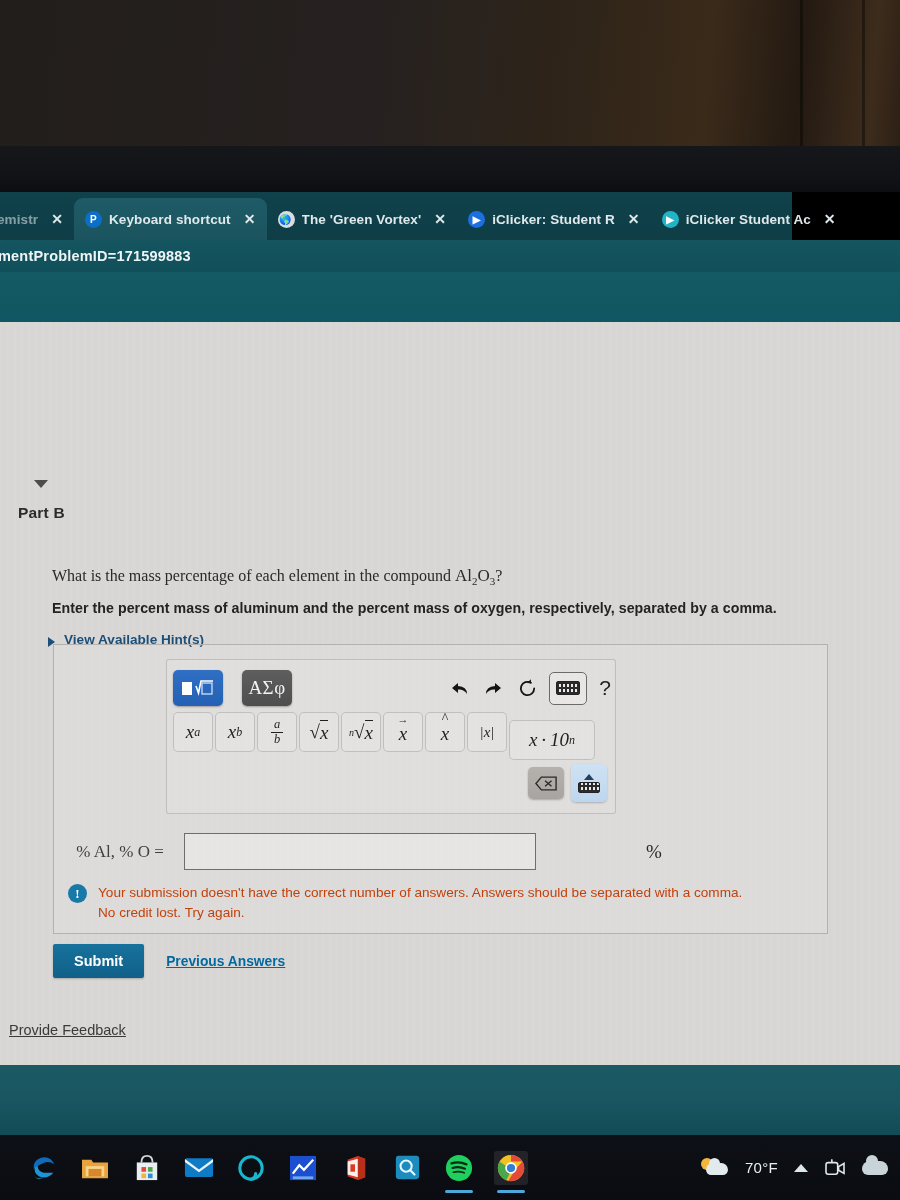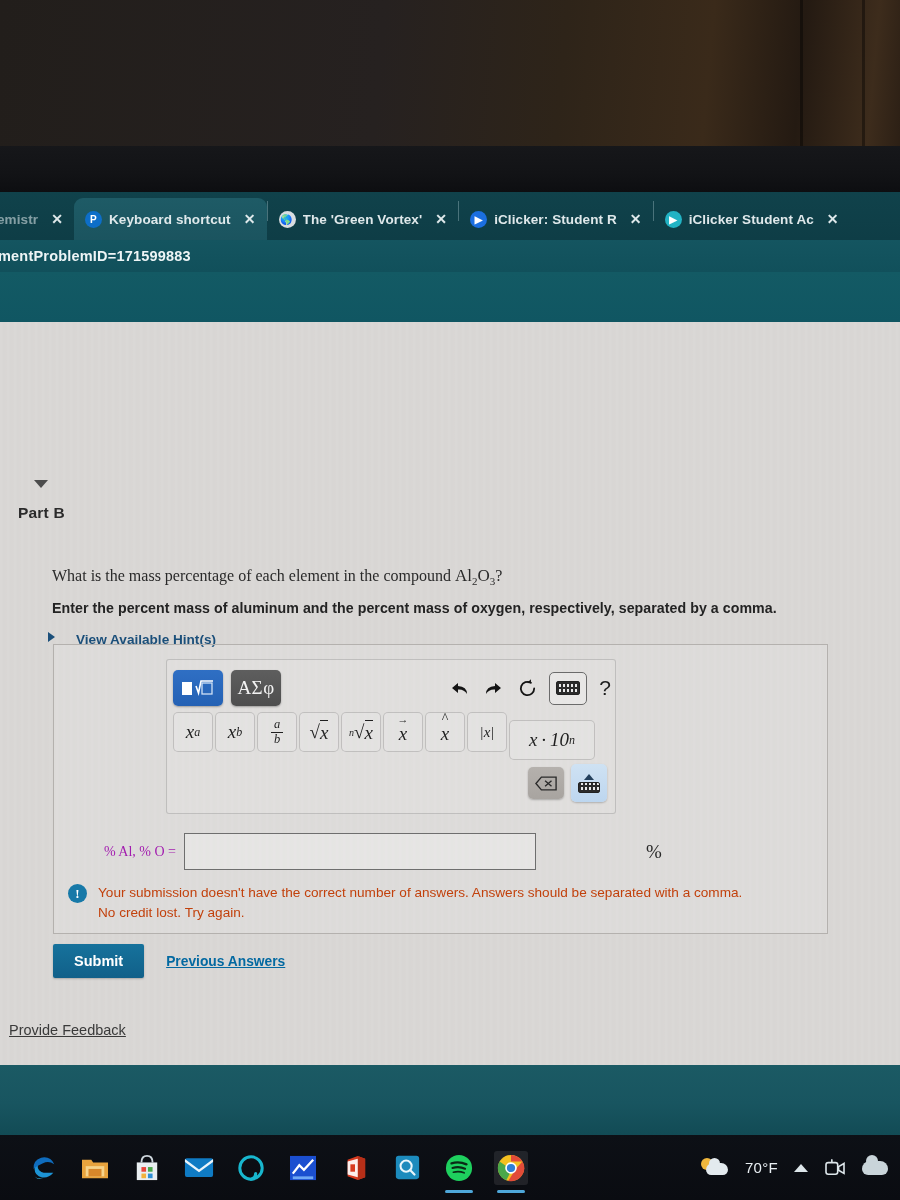--- a/index.html
+++ b/index.html
@@ -25,21 +25,21 @@
     position: absolute; top: 0; width: 3px; height: 160px;
     background: rgba(0,0,0,0.38);
   }
   .ambient-bar {
     position: absolute; left: 0; top: 146px; width: 900px; height: 46px;
     background: linear-gradient(180deg, #16171a 0%, #121316 60%, #0d0e11 100%);
   }
 
   
   .tabstrip {
-    position: absolute; left: 0; top: 192px; width: 900px; height: 48px;
+    position: absolute; left: 0; top: 192px; width: 792px; height: 48px;
     background: linear-gradient(180deg, #10424b 0%, #0e3d46 100%);
     display: flex; align-items: flex-end;
     padding-left: 0;
   }
   .tab {
     position: relative;
     height: 42px;
     display: flex; align-items: center; gap: 7px;
     padding: 0 9px 0 11px;
     color: #e6eef0;
@@ -139,21 +139,21 @@
   .question .formula sub { font-size: 11px; }
 
   .instruction {
     position: absolute; left: 52px; top: 278px;
     font-size: 14.2px; font-weight: 700; color: #232323;
     letter-spacing: .05px;
   }
 
   .hints-row {
     position: absolute; left: 48px; top: 310px;
-    display: flex; align-items: flex-start; gap: 21px;
+    display: flex; align-items: flex-end; gap: 9px;
     color: #1b4f7a;
   }
   .caret-right {
     width: 0; height: 0;
     border-top: 5.5px solid transparent;
     border-bottom: 5.5px solid transparent;
     border-left: 7px solid #1b4f7a;
   }
   .hints-label {
     font-size: 13.6px; font-weight: 700; color: #1b4f7a;
@@ -186,21 +186,21 @@
     font-family: "Liberation Serif", serif;
     font-size: 18px;
   }
   .mp-btn.primary {
     background: linear-gradient(180deg, #2f6fc4 0%, #2461b4 100%);
     color: #fff; width: 50px;
     box-shadow: 0 1px 2px rgba(0,0,0,.3);
   }
   .mp-btn.dark {
     background: linear-gradient(180deg, #5e5e5e 0%, #4e4e4e 100%);
-    color: #f2f2f2; width: 50px; margin-left: 8px;
+    color: #f2f2f2; width: 50px; margin-left: 19px;
     box-shadow: 0 1px 2px rgba(0,0,0,.3);
     font-size: 19px; letter-spacing: .5px;
   }
   .mp-icon {
     width: 34px; height: 34px;
     display: flex; align-items: center; justify-content: center;
     font-size: 19px; color: #1d1d1d;
   }
   .mp-keyboard-box {
     width: 38px; height: 33px;
@@ -274,22 +274,22 @@
     border-bottom: 6px solid #24405c;
   }
 
   .answer-row {
     position: absolute; left: 10px; top: 188px;
     width: 755px;
     display: flex; align-items: center;
   }
   .answer-label {
     font-family: "Liberation Serif", serif;
-    font-size: 14px; color: #a21caf;
-    width: 120px; text-align: right; padding-right: 8px;
+    font-size: 17px; color: #404040;
+    width: 120px; text-align: center; padding-right: 8px;
   }
   .answer-input {
     width: 352px; height: 37px;
     border: 1px solid #6e6e6e;
     background: rgba(255,255,255,0.28);
     font-size: 15px;
     padding: 0 7px;
     color: #1c1c1c;
     font-family: "Liberation Sans", sans-serif;
   }

